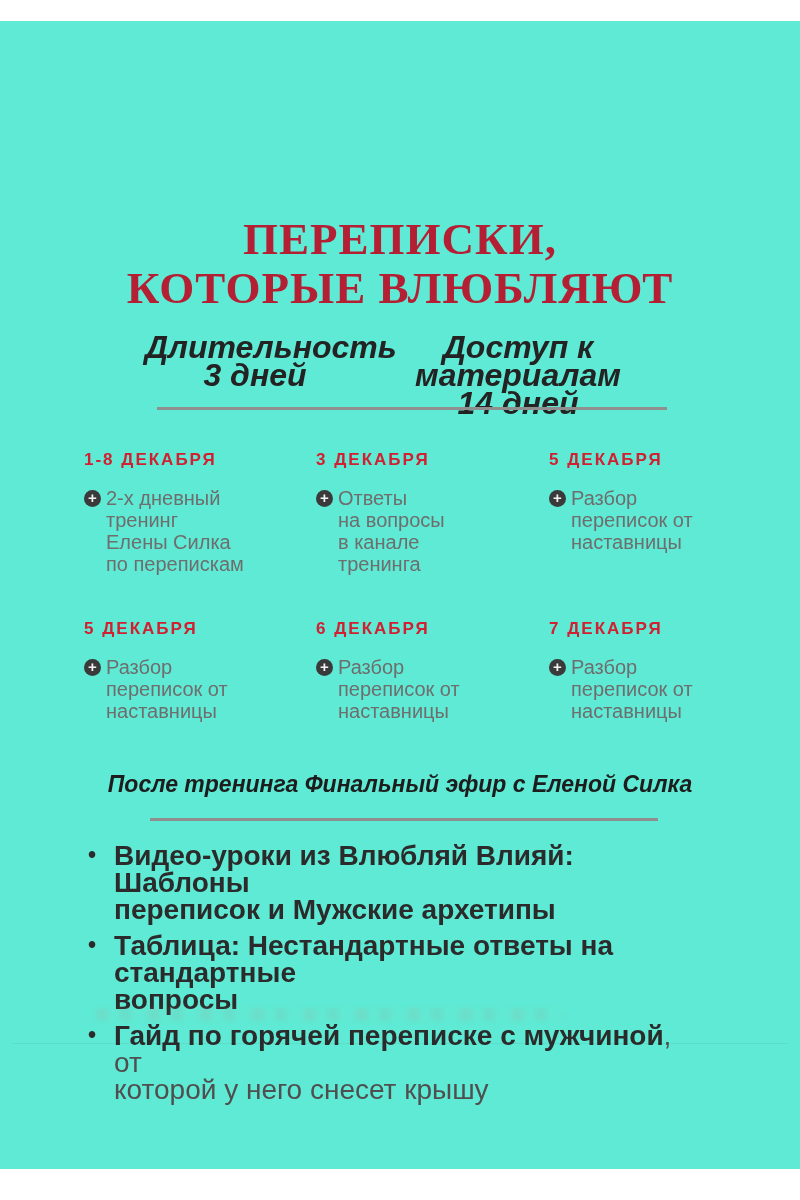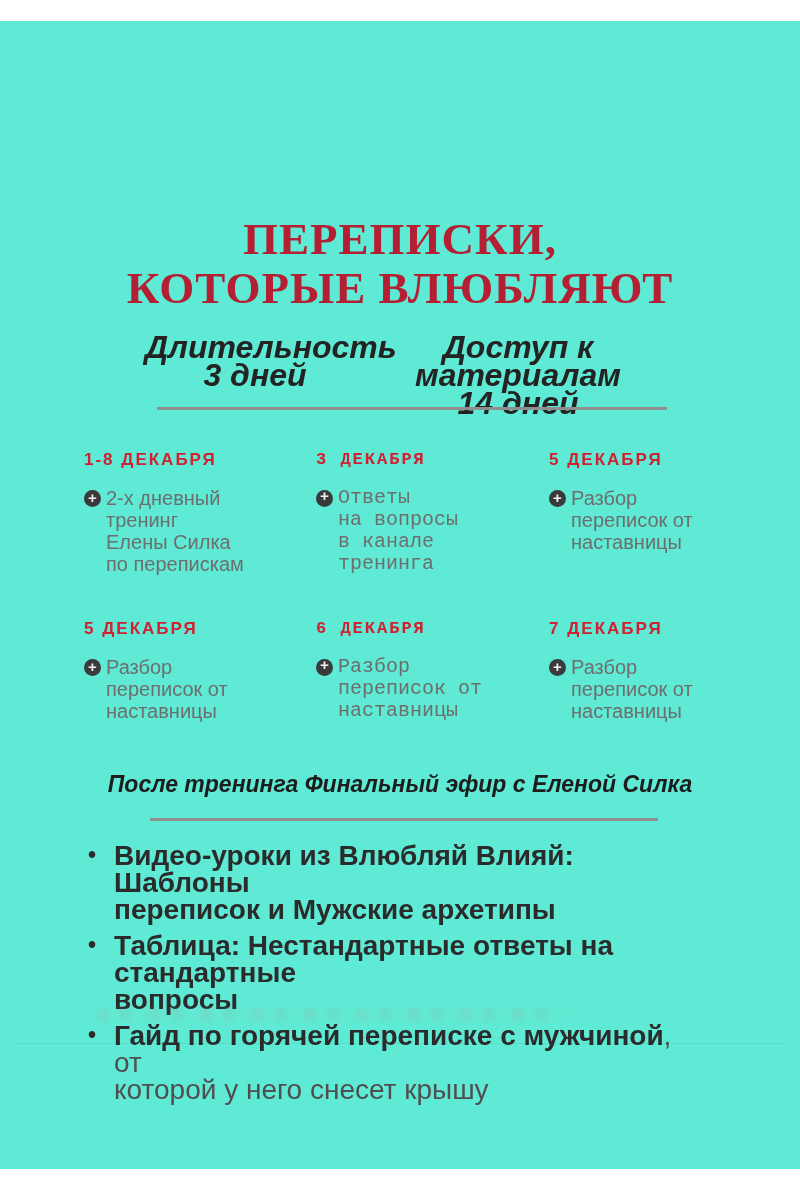--- a/index.html
+++ b/index.html
@@ -21,21 +21,21 @@
     font-size:32px;line-height:28px;color:#232323;
   }
   .meta-duration{left:145px;width:220px;}
   .meta-access{left:368px;width:300px;}
   
   .divider{position:absolute;height:3px;background:#8f8f8f;}
   .divider-top{top:386px;left:157px;width:510px;}
   .divider-bottom{top:797px;left:150px;width:508px;}
   
   .cell{position:absolute;width:225px;}
-  .c0{left:84px;} .c1{left:316px;font-family:Liberation Mono, monospace;} .c2{left:549px;}
+  .c0{left:84px;} .c1{left:316px;} .c2{left:549px;}
   .r0{top:429px;} .r1{top:598px;}
   .cell-date{
     font-weight:700;font-size:17px;line-height:20px;letter-spacing:2px;
     color:#d12031;margin:0 0 17px 0;white-space:nowrap;
   }
   .cell-body{display:flex;align-items:flex-start;}
   .plus-icon{
     flex:0 0 17px;width:17px;height:17px;margin:3px 5px 0 0;border-radius:50%;
     background:#3a3a3a;color:#f2f2f2;font-size:15px;line-height:16px;font-weight:700;
     text-align:center;box-sizing:border-box;

